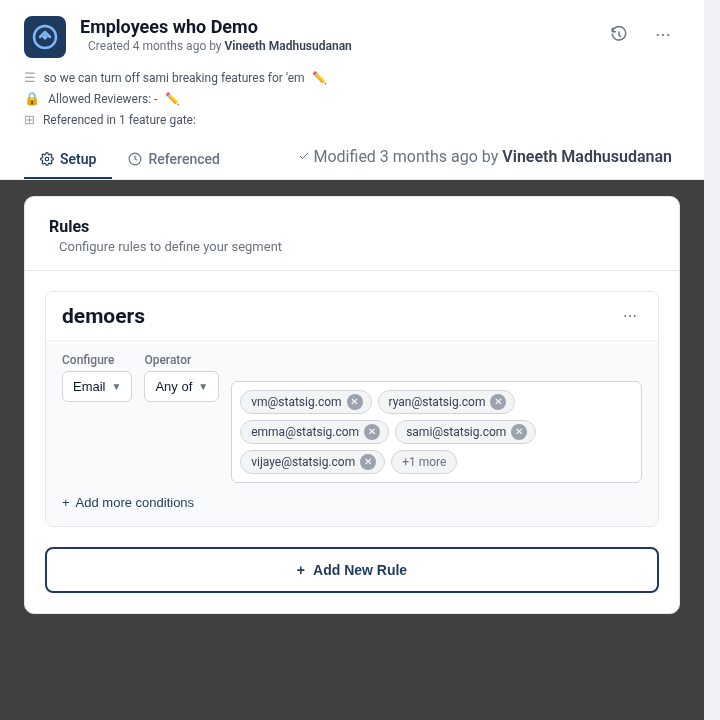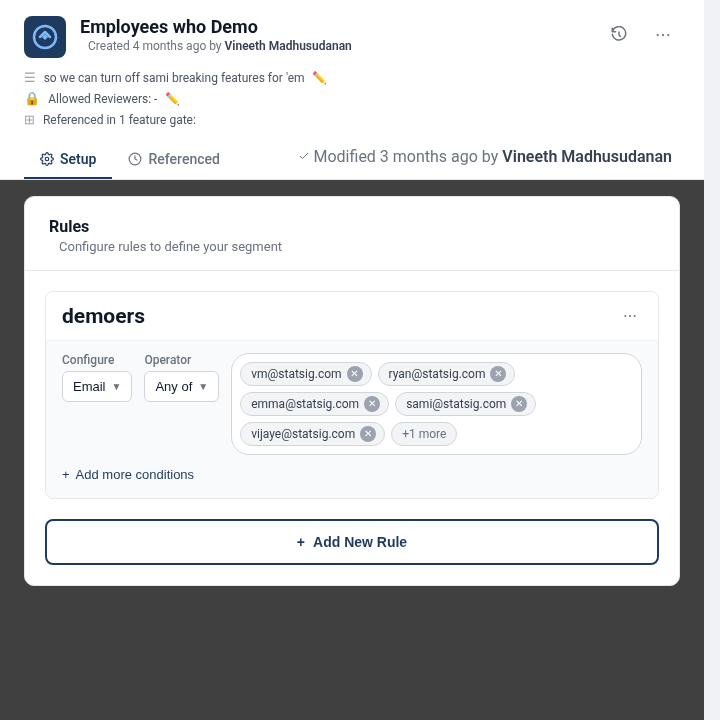--- a/index.html
+++ b/index.html
@@ -288,27 +288,28 @@
 
     .dropdown-btn .chevron {
       font-size: 10px;
       color: #6b7280;
     }
 
     .tags-container {
       flex: 1;
       background: #fff;
       border: 1px solid #d1d5db;
-      border-radius: 18px;
+      border-radius: 6px;
       padding: 8px;
       display: flex;
       flex-wrap: wrap;
       gap: 6px;
       min-height: 80px;
       align-content: flex-start;
+      margin-top: 28px;
     }
 
     .tag {
       display: flex;
       align-items: center;
       gap: 5px;
       background: #f3f4f6;
       border: 1px solid #d1d5db;
       border-radius: 100px;
       padding: 3px 8px 3px 10px;

